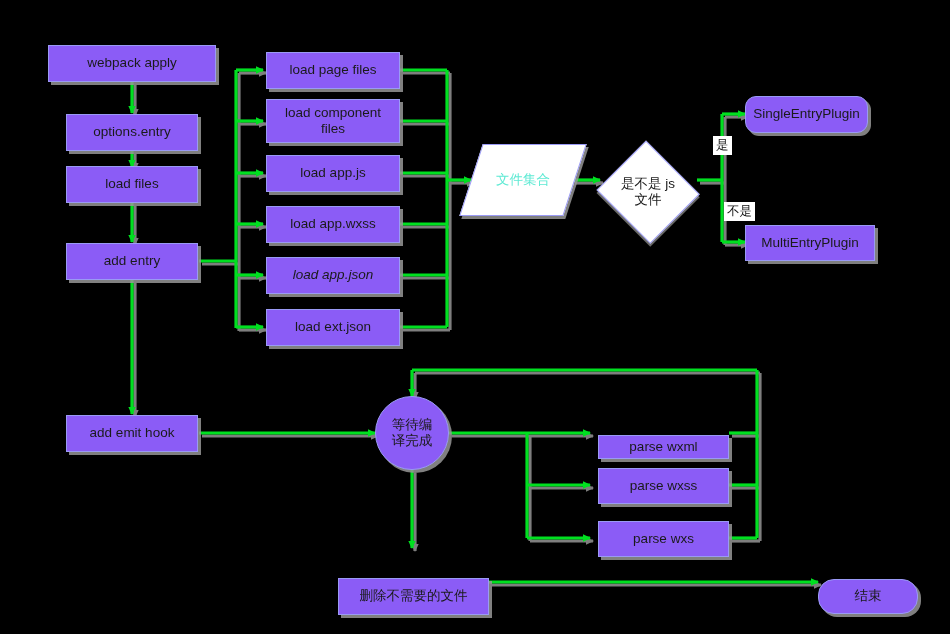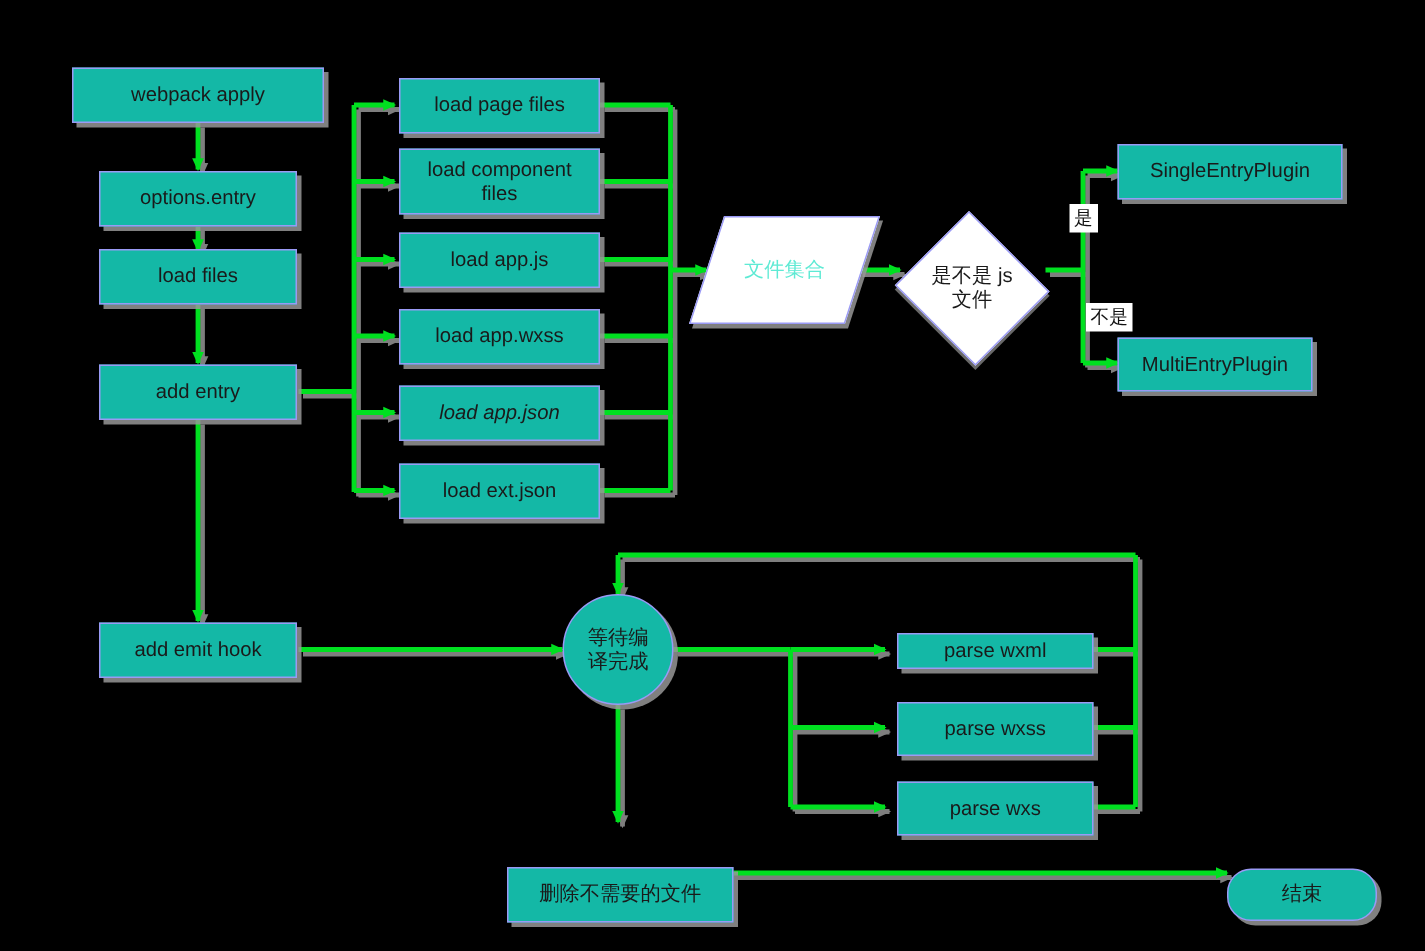--- a/index.html
+++ b/index.html
@@ -10,21 +10,21 @@
     background:#000000;
     font-family:"Liberation Sans","DejaVu Sans",sans-serif;
     overflow:hidden;
   }
   svg#edges{position:absolute;left:0;top:0;width:950px;height:634px;}
 
   
   .node{
     position:absolute;
     box-sizing:border-box;
-    background:#14b8a6;
+    background:#8b5cf6;
     border:1.6px solid #9a9af5;
     color:#1a1a1a;
     font-size:13.5px;
     line-height:1.22;
     display:flex;
     align-items:center;
     justify-content:center;
     text-align:center;
     box-shadow:3px 3px 0 rgba(150,150,150,0.85);
     z-index:5;
@@ -254,34 +254,34 @@
   </div>
 
   <div class="edge-label" style="left:713px;top:136px;">
     <span>是</span>
   </div>
 
   <div class="edge-label" style="left:724px;top:202px;">
     <span>不是</span>
   </div>
 
-  <div class="node" style="left:745px;top:96px;width:150px;height:37px;">
+  <div class="node" style="left:745px;top:96px;width:123px;height:37px;border-radius:11px;">
     <span class="node-label">SingleEntryPlugin</span>
   </div>
 
   <div class="node" style="left:745px;top:225px;width:130px;height:36px;">
     <span class="node-label">MultiEntryPlugin</span>
   </div>
 
   <div class="node circle" style="left:375px;top:396px;width:74px;height:74px;">
     <span class="node-label">等待编
 译完成</span>
   </div>
 
-  <div class="node" style="left:598px;top:422px;width:131px;height:24px;">
+  <div class="node" style="left:598px;top:435px;width:131px;height:24px;">
     <span class="node-label">parse wxml</span>
   </div>
 
   <div class="node" style="left:598px;top:468px;width:131px;height:36px;">
     <span class="node-label">parse wxss</span>
   </div>
 
   <div class="node" style="left:598px;top:521px;width:131px;height:36px;">
     <span class="node-label">parse wxs</span>
   </div>

